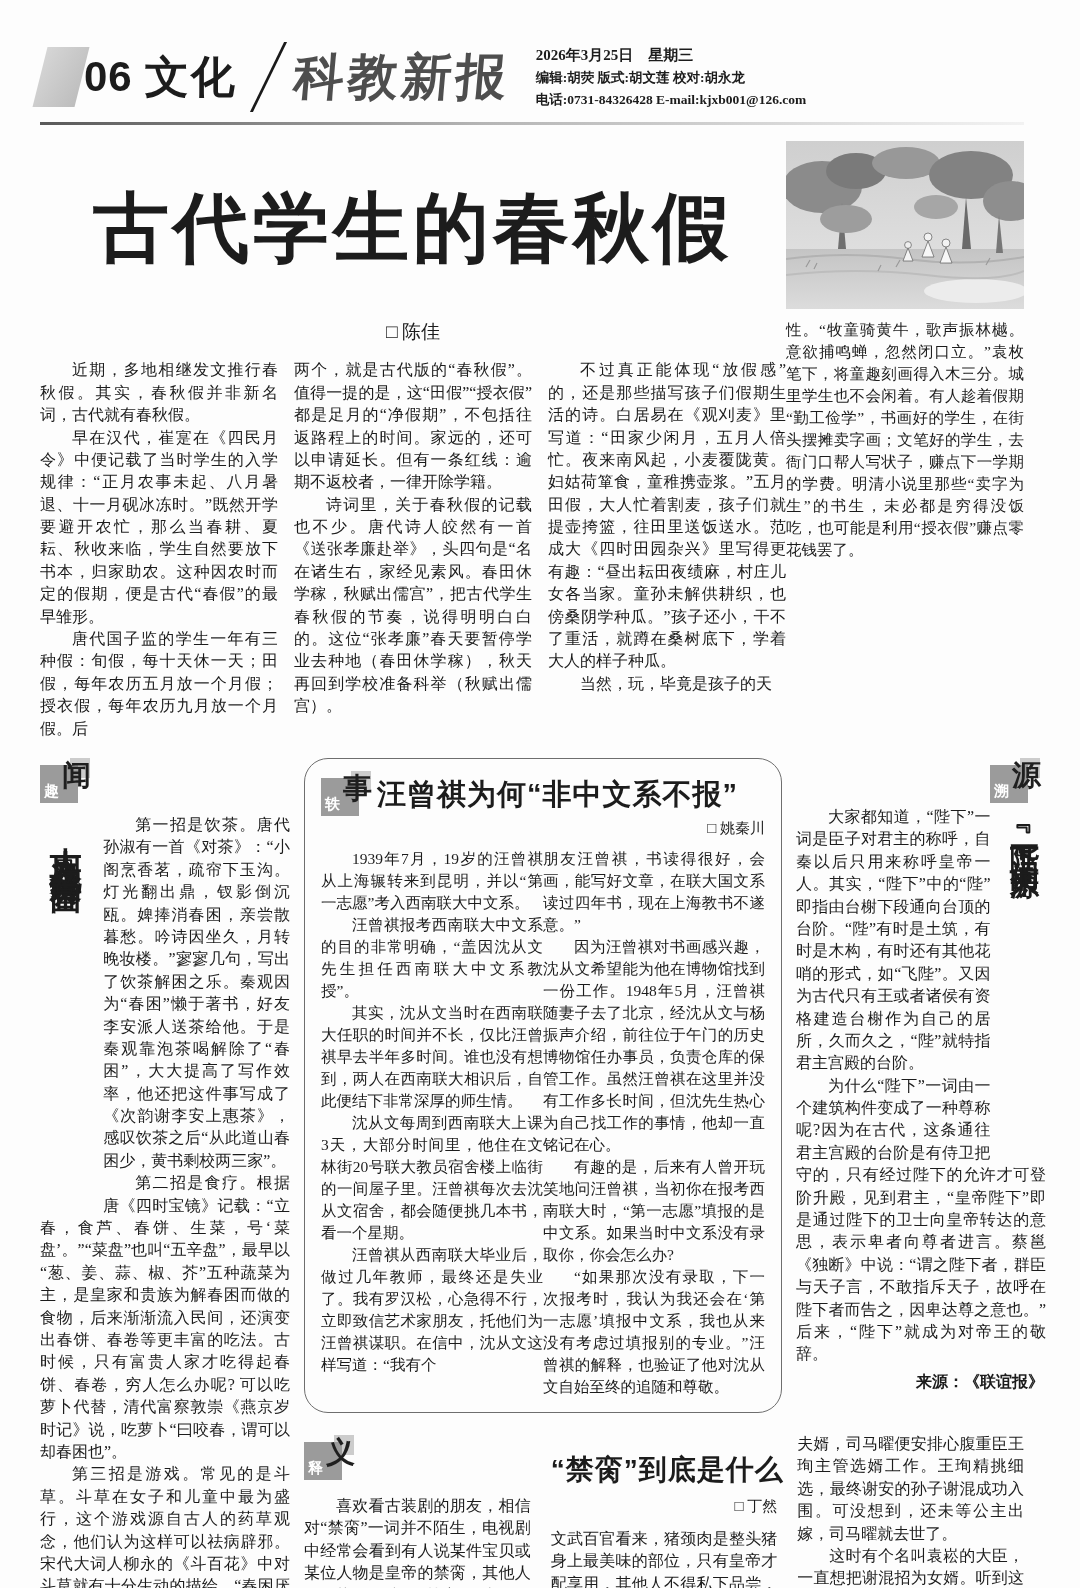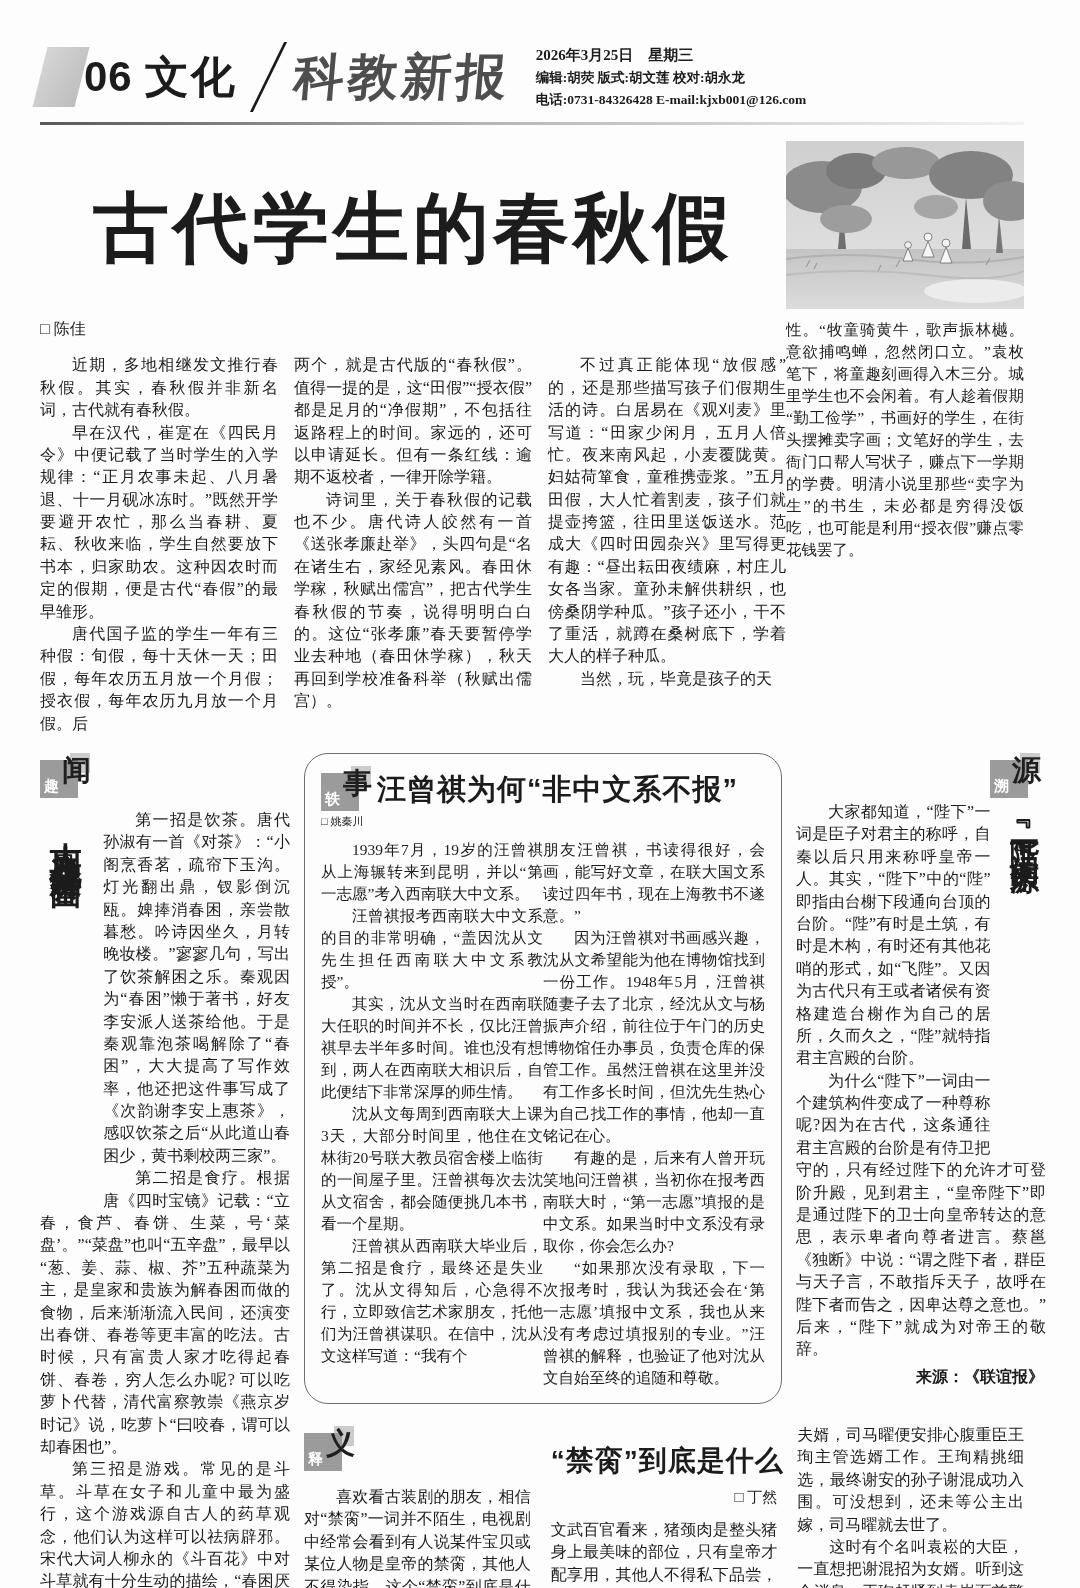--- a/index.html
+++ b/index.html
@@ -22,21 +22,21 @@
 
   
   .para{margin:0;font-size:16px;line-height:1.40;text-align:justify;text-indent:2em;}
   .flush-first .para:first-child{text-indent:0;}
   .source{margin:6px 2px 0 0;font-size:16px;font-weight:700;text-align:right;}
 
   
   .main-article{display:flex;gap:0;margin-top:12px;}
   .ma-left{width:748px;}
   .ma-title{font-family:"Liberation Sans","DejaVu Sans",sans-serif;font-weight:900;font-size:76px;line-height:1.06;text-align:center;letter-spacing:4px;white-space:nowrap;}
-  .ma-author{font-size:16px;margin:8px 0 14px;}
+  .ma-author{text-align:center;font-size:19px;margin:8px 0 14px;}
   .ma-cols{display:flex;gap:16px;}
   .col{flex:1;min-width:0;}
   .ma-right{width:238px;}
   .illustration{width:238px;height:168px;display:block;margin:4px 0 10px;}
   .ma-right .para{font-size:15.5px;line-height:1.42;}
 
   
   .lower{display:flex;gap:14px;margin-top:18px;}
   .left-rail{width:250px;flex:none;}
   .right-area{flex:1;min-width:0;}
@@ -52,21 +52,21 @@
   
   .quwen-badge{margin-bottom:8px;}
   .vtitle-left{
     float:left;writing-mode:vertical-rl;font-weight:900;font-size:32px;letter-spacing:4px;
     height:372px;margin:8px 12px 4px 0;line-height:1.6;
   }
   
   .yishi-box{border:1.5px solid #6e6e6e;border-radius:24px;padding:12px 16px 14px;box-sizing:border-box;width:478px;flex:none;}
   .box-head{display:flex;align-items:center;}
   .box-title{flex:1;text-align:center;font-family:"Liberation Sans","DejaVu Sans",sans-serif;font-weight:900;font-size:29px;letter-spacing:1px;margin-right:40px;white-space:nowrap;}
-  .box-author{text-align:left;font-size:11px;margin:0 0 10px;}
+  .box-author{text-align:right;font-size:15px;margin:0 0 10px;}
   .box-cols{display:flex;}
   .box-cols .para{font-size:15.5px;line-height:1.42;}
 
   
   .suyuan{width:250px;flex:none;}
   .suyuan-badge-row{display:flex;justify-content:flex-end;}
   .vtitle-right{
     float:right;writing-mode:vertical-rl;font-weight:900;font-size:29px;letter-spacing:4px;
     height:320px;margin:10px 0 6px 12px;line-height:1.5;
   }
@@ -201,21 +201,21 @@
           <div class="box-author">
             <span>□</span>
             <span>姚秦川</span>
           </div>
           <div class="box-cols">
             <div class="col">
                 <p class="para">1939年7月，19岁的汪曾祺从上海辗转来到昆明，并以“第一志愿”考入西南联大中文系。</p>
                 <p class="para">汪曾祺报考西南联大中文系的目的非常明确，“盖因沈从文先生担任西南联大中文系教授”。</p>
                 <p class="para">其实，沈从文当时在西南联大任职的时间并不长，仅比汪曾祺早去半年多时间。谁也没有想到，两人在西南联大相识后，自此便结下非常深厚的师生情。</p>
                 <p class="para">沈从文每周到西南联大上课3天，大部分时间里，他住在文林街20号联大教员宿舍楼上临街的一间屋子里。汪曾祺每次去沈从文宿舍，都会随便挑几本书，看一个星期。</p>
-                <p class="para">汪曾祺从西南联大毕业后，第二招是食疗，最终还是失业了。沈从文得知后，心急得不行，立即致信艺术家朋友，托他们为汪曾祺谋职。在信中，沈从文这样写道：“我有个</p>
+                <p class="para">汪曾祺从西南联大毕业后，做过几年教师，最终还是失业了。我有罗汉松，心急得不行，立即致信艺术家朋友，托他们为汪曾祺谋职。在信中，沈从文这样写道：“我有个</p>
               </div>
             <div class="col flush-first">
                 <p class="para">朋友汪曾祺，书读得很好，会画，能写好文章，在联大国文系读过四年书，现在上海教书不遂意。”</p>
                 <p class="para">因为汪曾祺对书画感兴趣，沈从文希望能为他在博物馆找到一份工作。1948年5月，汪曾祺随妻子去了北京，经沈从文与杨振声介绍，前往位于午门的历史博物馆任办事员，负责仓库的保管工作。虽然汪曾祺在这里并没有工作多长时间，但沈先生热心为自己找工作的事情，他却一直铭记在心。</p>
                 <p class="para">有趣的是，后来有人曾开玩笑地问汪曾祺，当初你在报考西南联大时，“第一志愿”填报的是中文系。如果当时中文系没有录取你，你会怎么办?</p>
                 <p class="para">“如果那次没有录取，下一次报考时，我认为我还会在‘第一志愿’填报中文系，我也从来没有考虑过填报别的专业。”汪曾祺的解释，也验证了他对沈从文自始至终的追随和尊敬。</p>
               </div>
           </div>
         </section>
 

